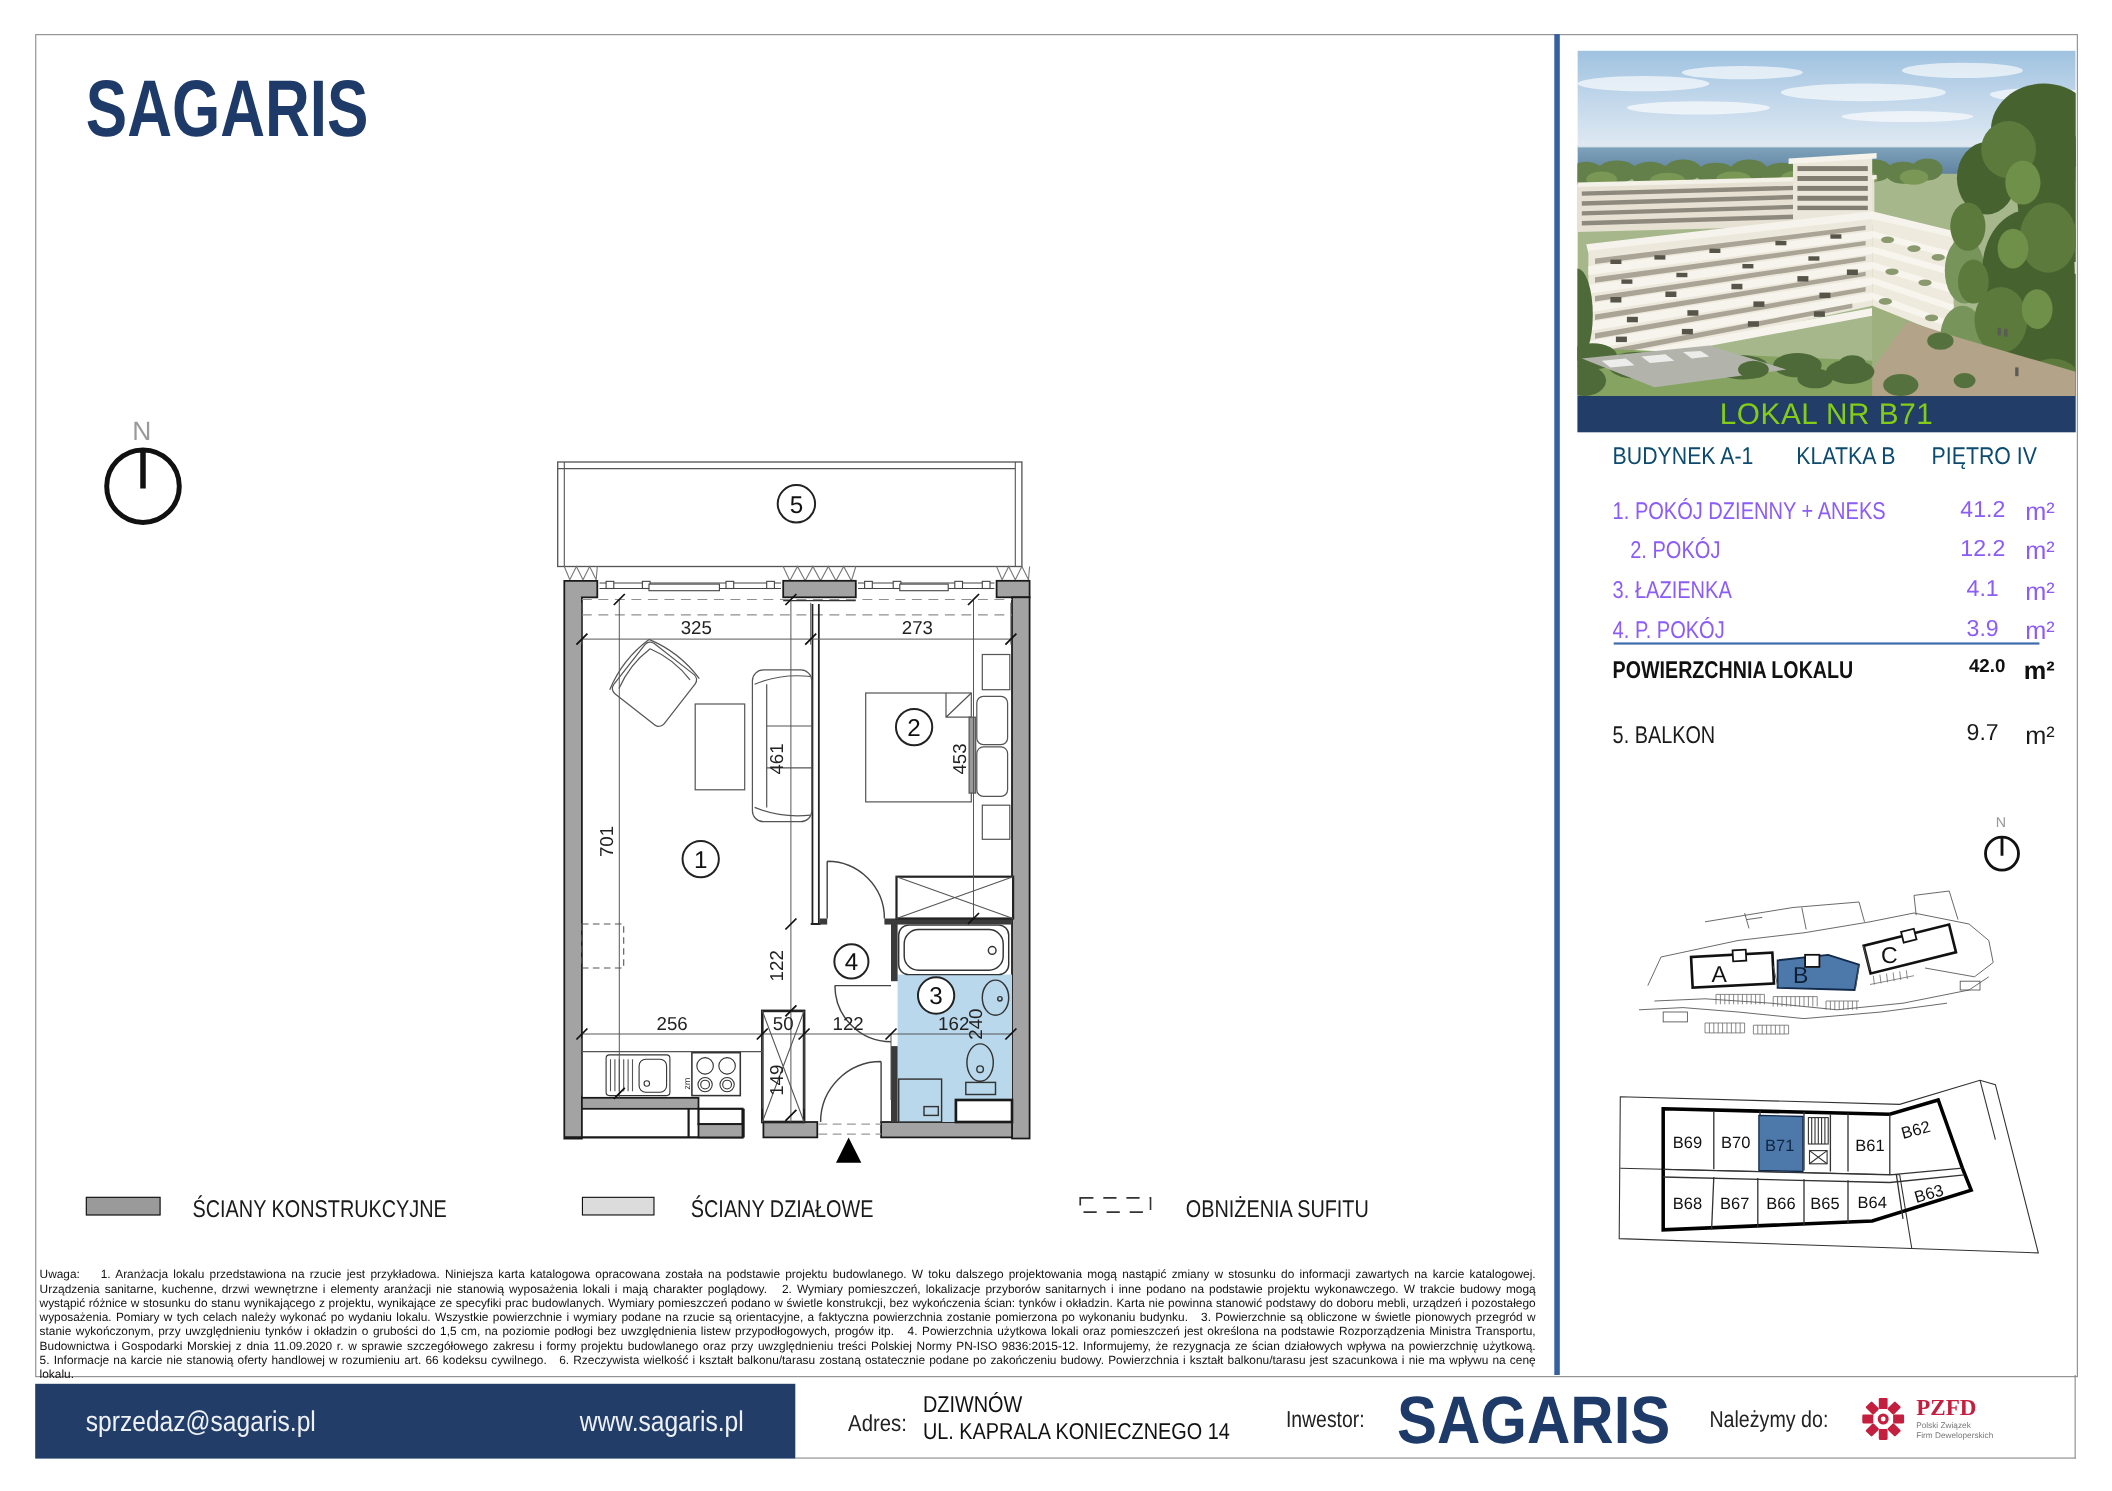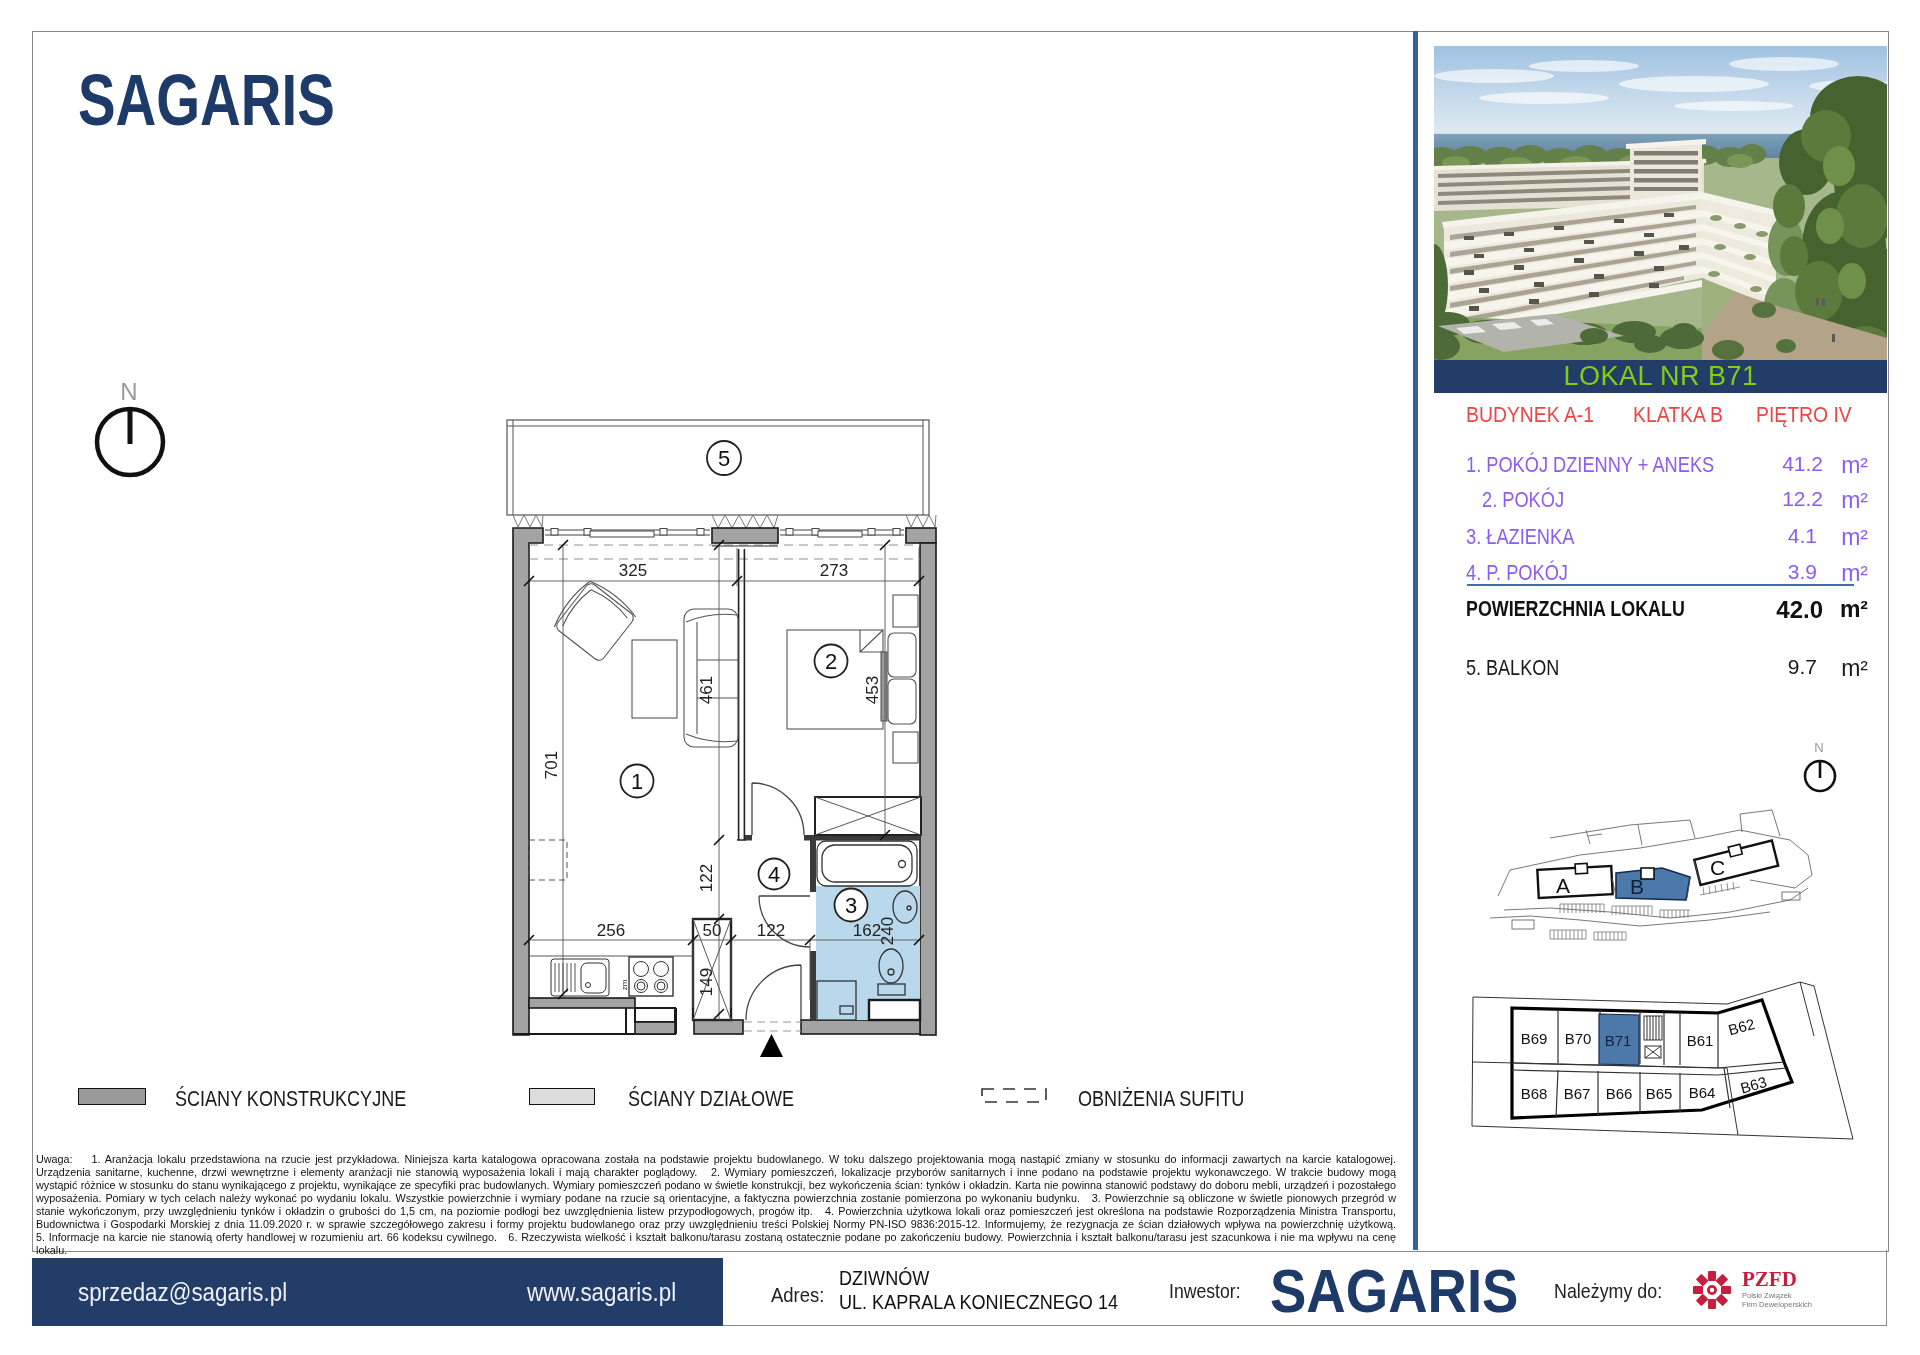--- a/index.html
+++ b/index.html
@@ -217,34 +217,34 @@
 </g>
 <g fill="#5a5a56">
  <rect x="382" y="252" width="3" height="7"></rect>
         <rect x="388" y="253" width="3" height="7"></rect>
  <rect x="398" y="288" width="3" height="8"></rect>
 </g>
 </svg>
 
 <div class="abs" style="left:1434px;top:360px;width:453px;height:33px;background:#213d68;color:#84cc16;font-size:27px;text-align:center;line-height:33px;letter-spacing:0.5px;">LOKAL NR B71</div>
 
-<div class="abs" style="left:1466px;top:402px;width:402px;height:22px;font-size:22px;color:#ef4444;">
+<div class="abs" style="left:1466px;top:402px;width:402px;height:22px;font-size:22px;color:#0c4a6e;">
  <span style="position:absolute;left:0;transform:scaleX(0.88);transform-origin:left top;white-space:nowrap;">BUDYNEK A-1</span>
  <span style="position:absolute;left:167px;transform:scaleX(0.88);transform-origin:left top;white-space:nowrap;">KLATKA B</span>
  <span style="position:absolute;left:290px;transform:scaleX(0.88);transform-origin:left top;white-space:nowrap;">PIĘTRO IV</span>
 </div>
 <div class="abs" style="left:1466px;top:452px;width:402px;font-size:22px;color:#8b5cf6;">
  <div style="position:relative;height:35px;"><span style="display:inline-block;transform:scaleX(0.828);transform-origin:left top;white-space:nowrap;">1. POKÓJ DZIENNY + ANEKS</span><span style="position:absolute;right:45px;font-size:21px;">41.2</span><span style="position:absolute;right:0;font-size:23px;">m²</span></div>
  <div style="position:relative;height:37px;margin-left:16px;"><span style="display:inline-block;transform:scaleX(0.828);transform-origin:left top;white-space:nowrap;">2. POKÓJ</span><span style="position:absolute;right:45px;font-size:21px;">12.2</span><span style="position:absolute;right:0;font-size:23px;">m²</span></div>
  <div style="position:relative;height:36px;text-decoration:underline;"><span style="display:inline-block;transform:scaleX(0.828);transform-origin:left top;white-space:nowrap;">3. ŁAZIENKA</span><span style="position:absolute;right:51px;font-size:21px;">4.1</span><span style="position:absolute;right:0;font-size:23px;">m²</span></div>
  <div style="position:relative;height:24px;"><span style="display:inline-block;transform:scaleX(0.828);transform-origin:left top;white-space:nowrap;">4. P. POKÓJ</span><span style="position:absolute;right:51px;font-size:21px;">3.9</span><span style="position:absolute;right:0;font-size:23px;">m²</span></div>
 </div>
 <div class="abs" style="left:1467px;top:584px;width:387px;height:2px;background:#3f6cab;"></div>
 <div class="abs" style="left:1466px;top:596px;width:402px;font-size:22px;font-weight:bold;color:#111;position:relative;">
- <span style="display:inline-block;transform:scaleX(0.8125);transform-origin:left top;white-space:nowrap;">POWIERZCHNIA LOKALU</span><span style="position:absolute;right:45px;font-size:24px;">42.0</span><span style="position:absolute;right:0;font-size:23px;">m²</span>
+ <span style="display:inline-block;transform:scaleX(0.8125);transform-origin:left top;white-space:nowrap;">POWIERZCHNIA LOKALU</span><span style="position:absolute;right:45px;font-size:17px;">42.0</span><span style="position:absolute;right:0;font-size:23px;">m²</span>
 </div>
 <div class="abs" style="left:1466px;top:655px;width:402px;font-size:22px;color:#1a1a1a;">
  <span style="display:inline-block;transform:scaleX(0.82);transform-origin:left top;white-space:nowrap;">5. BALKON</span><span style="position:absolute;right:51px;font-size:21px;">9.7</span><span style="position:absolute;right:0;font-size:23px;">m²</span>
 </div>
 
 <svg class="abs" style="left:1795px;top:740px;" width="52" height="56" viewBox="0 0 52 56">
  <text x="24" y="12" font-size="13" fill="#999" text-anchor="middle">N</text>
  <circle cx="25" cy="36" r="15" fill="none" stroke="#111" stroke-width="2.6"></circle>
  <line x1="25" y1="21" x2="25" y2="38" stroke="#111" stroke-width="2.6"></line>
 </svg>

